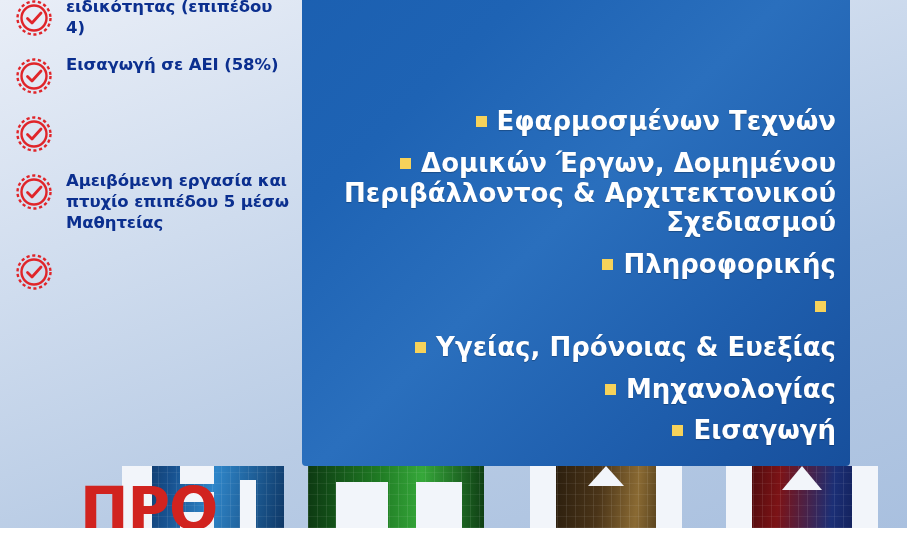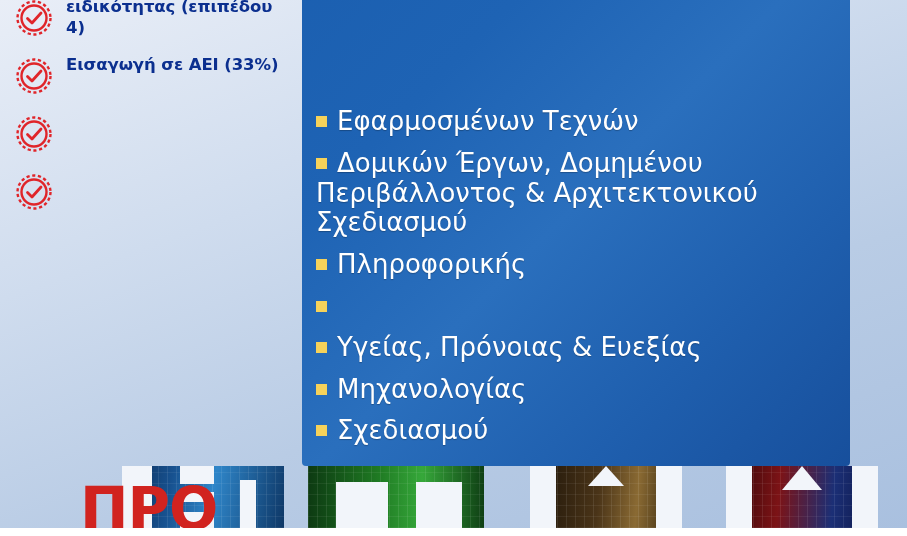--- a/index.html
+++ b/index.html
@@ -64,23 +64,23 @@
   }
   .panel-inner {
     display: flex;
     flex-direction: column;
     justify-content: flex-end;
     height: 100%;
   }
   .panel-item {
     color: #ffffff;
     font-size: 26px;
-    font-weight: normal;
+    font-weight: bold;
     line-height: 1.14;
-    text-align: left;
+    text-align: right;
     margin: 6px 0 6px 0;
     text-shadow: 0 1px 1px rgba(0,0,0,0.25);
   }
   .sq {
     display: inline-block;
     width: 11px;
     height: 11px;
     background: #f6d25a;
     margin-right: 10px;
     vertical-align: 3px;
@@ -150,35 +150,47 @@
     <div class="bullet-row">
       <span class="seal">
         <svg viewBox="0 0 40 40" width="40" height="40" aria-hidden="true">
           <g fill="none" stroke="#e0252a" stroke-width="2.4">
             <circle cx="20" cy="20" r="16.5" stroke-dasharray="3.2 2.6"></circle>
             <circle cx="20" cy="20" r="12.5"></circle>
           </g>
           <path d="M13.5 20.5 L18 25 L27 15" fill="none" stroke="#e0252a" stroke-width="2.8" stroke-linecap="round" stroke-linejoin="round"></path>
         </svg>
       </span>
-      <span class="bullet-text">Εισαγωγή σε ΑΕΙ (33%)</span>
-    </div>
-
-    <div class="bullet-row">
-      <span class="seal">
-        <svg viewBox="0 0 40 40" width="40" height="40" aria-hidden="true">
-          <g fill="none" stroke="#e0252a" stroke-width="2.4">
-            <circle cx="20" cy="20" r="16.5" stroke-dasharray="3.2 2.6"></circle>
-            <circle cx="20" cy="20" r="12.5"></circle>
-          </g>
-          <path d="M13.5 20.5 L18 25 L27 15" fill="none" stroke="#e0252a" stroke-width="2.8" stroke-linecap="round" stroke-linejoin="round"></path>
-        </svg>
-      </span>
-    </div>
-
+      <span class="bullet-text">Εισαγωγή σε ΑΕΙ (58%)</span>
+    </div>
+
+    <div class="bullet-row">
+      <span class="seal">
+        <svg viewBox="0 0 40 40" width="40" height="40" aria-hidden="true">
+          <g fill="none" stroke="#e0252a" stroke-width="2.4">
+            <circle cx="20" cy="20" r="16.5" stroke-dasharray="3.2 2.6"></circle>
+            <circle cx="20" cy="20" r="12.5"></circle>
+          </g>
+          <path d="M13.5 20.5 L18 25 L27 15" fill="none" stroke="#e0252a" stroke-width="2.8" stroke-linecap="round" stroke-linejoin="round"></path>
+        </svg>
+      </span>
+    </div>
+
+    <div class="bullet-row">
+      <span class="seal">
+        <svg viewBox="0 0 40 40" width="40" height="40" aria-hidden="true">
+          <g fill="none" stroke="#e0252a" stroke-width="2.4">
+            <circle cx="20" cy="20" r="16.5" stroke-dasharray="3.2 2.6"></circle>
+            <circle cx="20" cy="20" r="12.5"></circle>
+          </g>
+          <path d="M13.5 20.5 L18 25 L27 15" fill="none" stroke="#e0252a" stroke-width="2.8" stroke-linecap="round" stroke-linejoin="round"></path>
+        </svg>
+      </span>
+      <span class="bullet-text">Αμειβόμενη εργασία και πτυχίο επιπέδου 5 μέσω Μαθητείας</span>
+    </div>
 
     <div class="bullet-row">
       <span class="seal">
         <svg viewBox="0 0 40 40" width="40" height="40" aria-hidden="true">
           <g fill="none" stroke="#e0252a" stroke-width="2.4">
             <circle cx="20" cy="20" r="16.5" stroke-dasharray="3.2 2.6"></circle>
             <circle cx="20" cy="20" r="12.5"></circle>
           </g>
           <path d="M13.5 20.5 L18 25 L27 15" fill="none" stroke="#e0252a" stroke-width="2.8" stroke-linecap="round" stroke-linejoin="round"></path>
         </svg>
@@ -201,21 +213,21 @@
       <div class="panel-item">
         <span class="sq"></span>
       </div>
       <div class="panel-item">
         <span class="sq"></span><span>Υγείας, Πρόνοιας &amp; Ευεξίας</span>
       </div>
       <div class="panel-item">
         <span class="sq"></span><span>Μηχανολογίας</span>
       </div>
       <div class="panel-item">
-        <span class="sq"></span><span>Σχεδιασμού</span>
+        <span class="sq"></span><span>Εισαγωγή</span>
       </div>
     </div>
   </div>
 
   <div class="strip">
 
     <div class="thumb t1">
       <div class="grid-lines"></div>
       <div class="cut-white" style="left:0; top:0; width:30px; height:62px;"></div>
       <div class="cut-white" style="left:58px; top:0; width:34px; height:18px;"></div>

